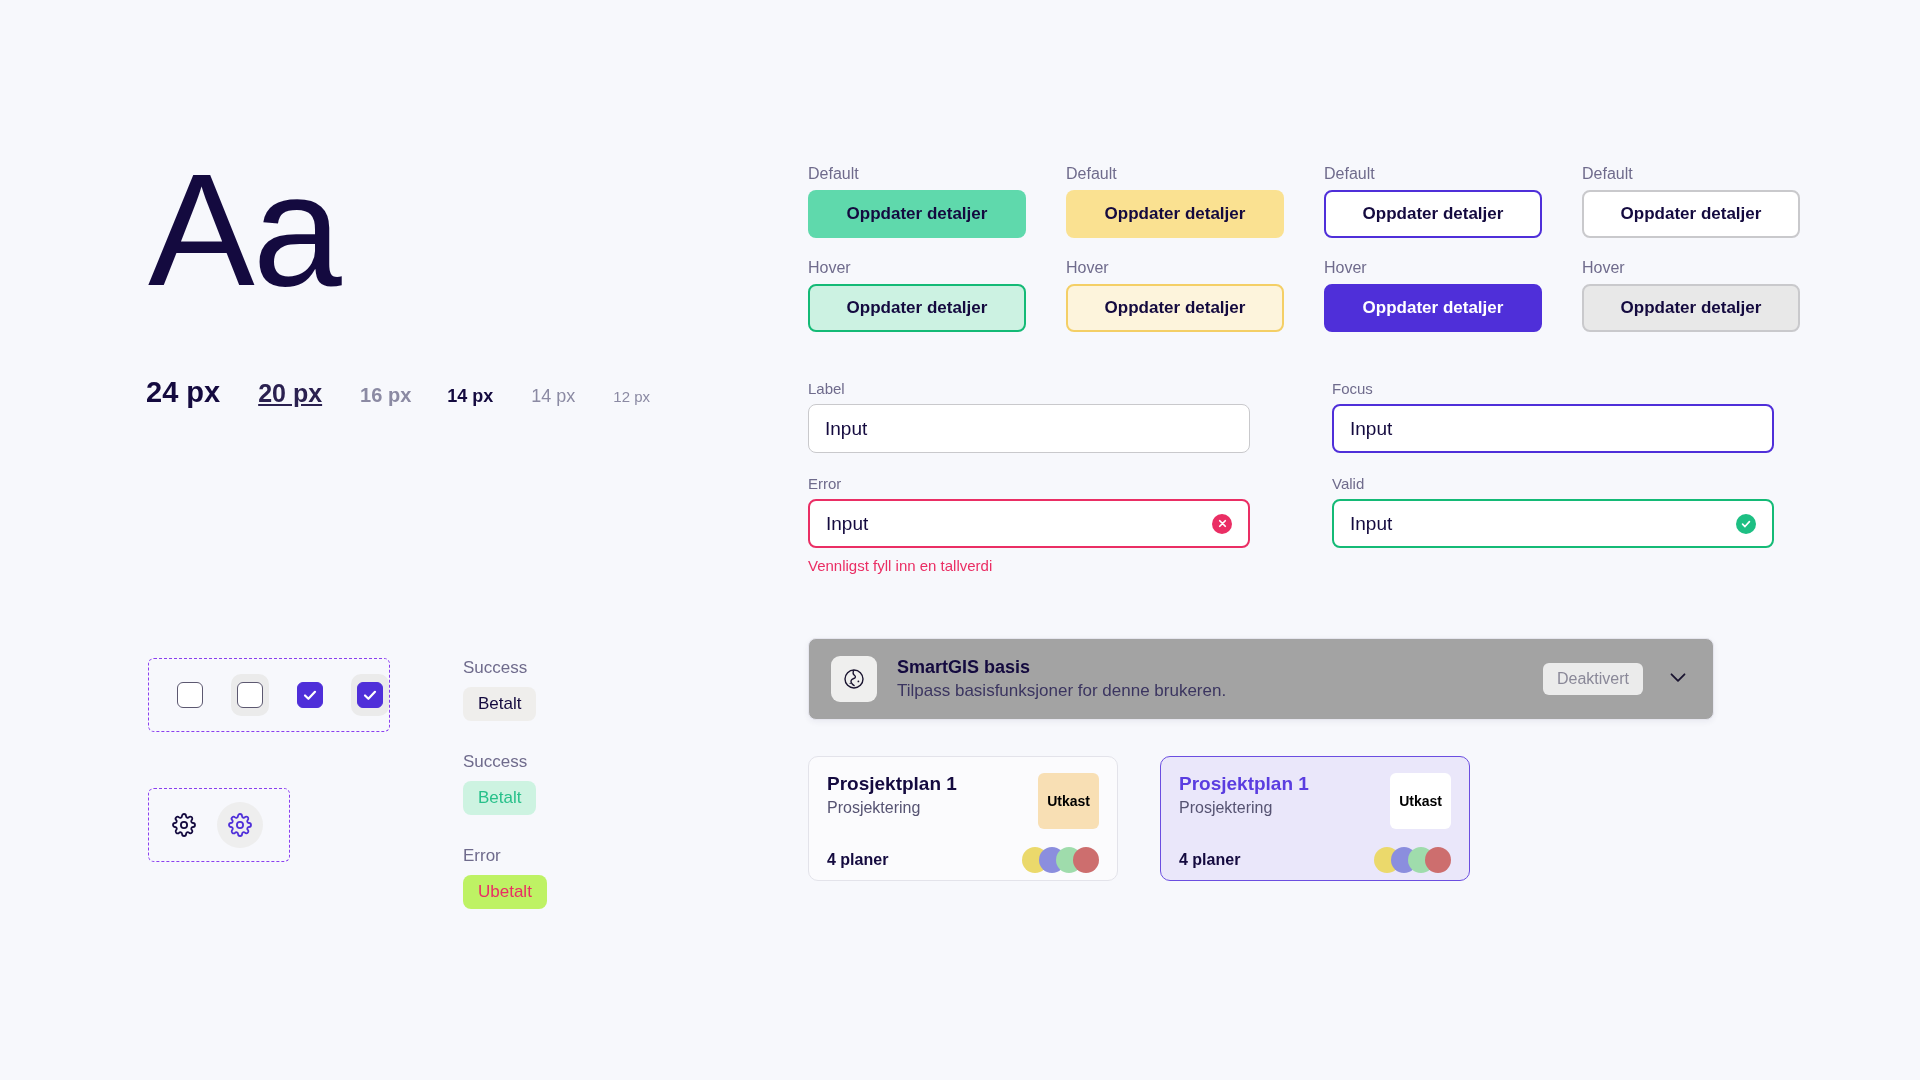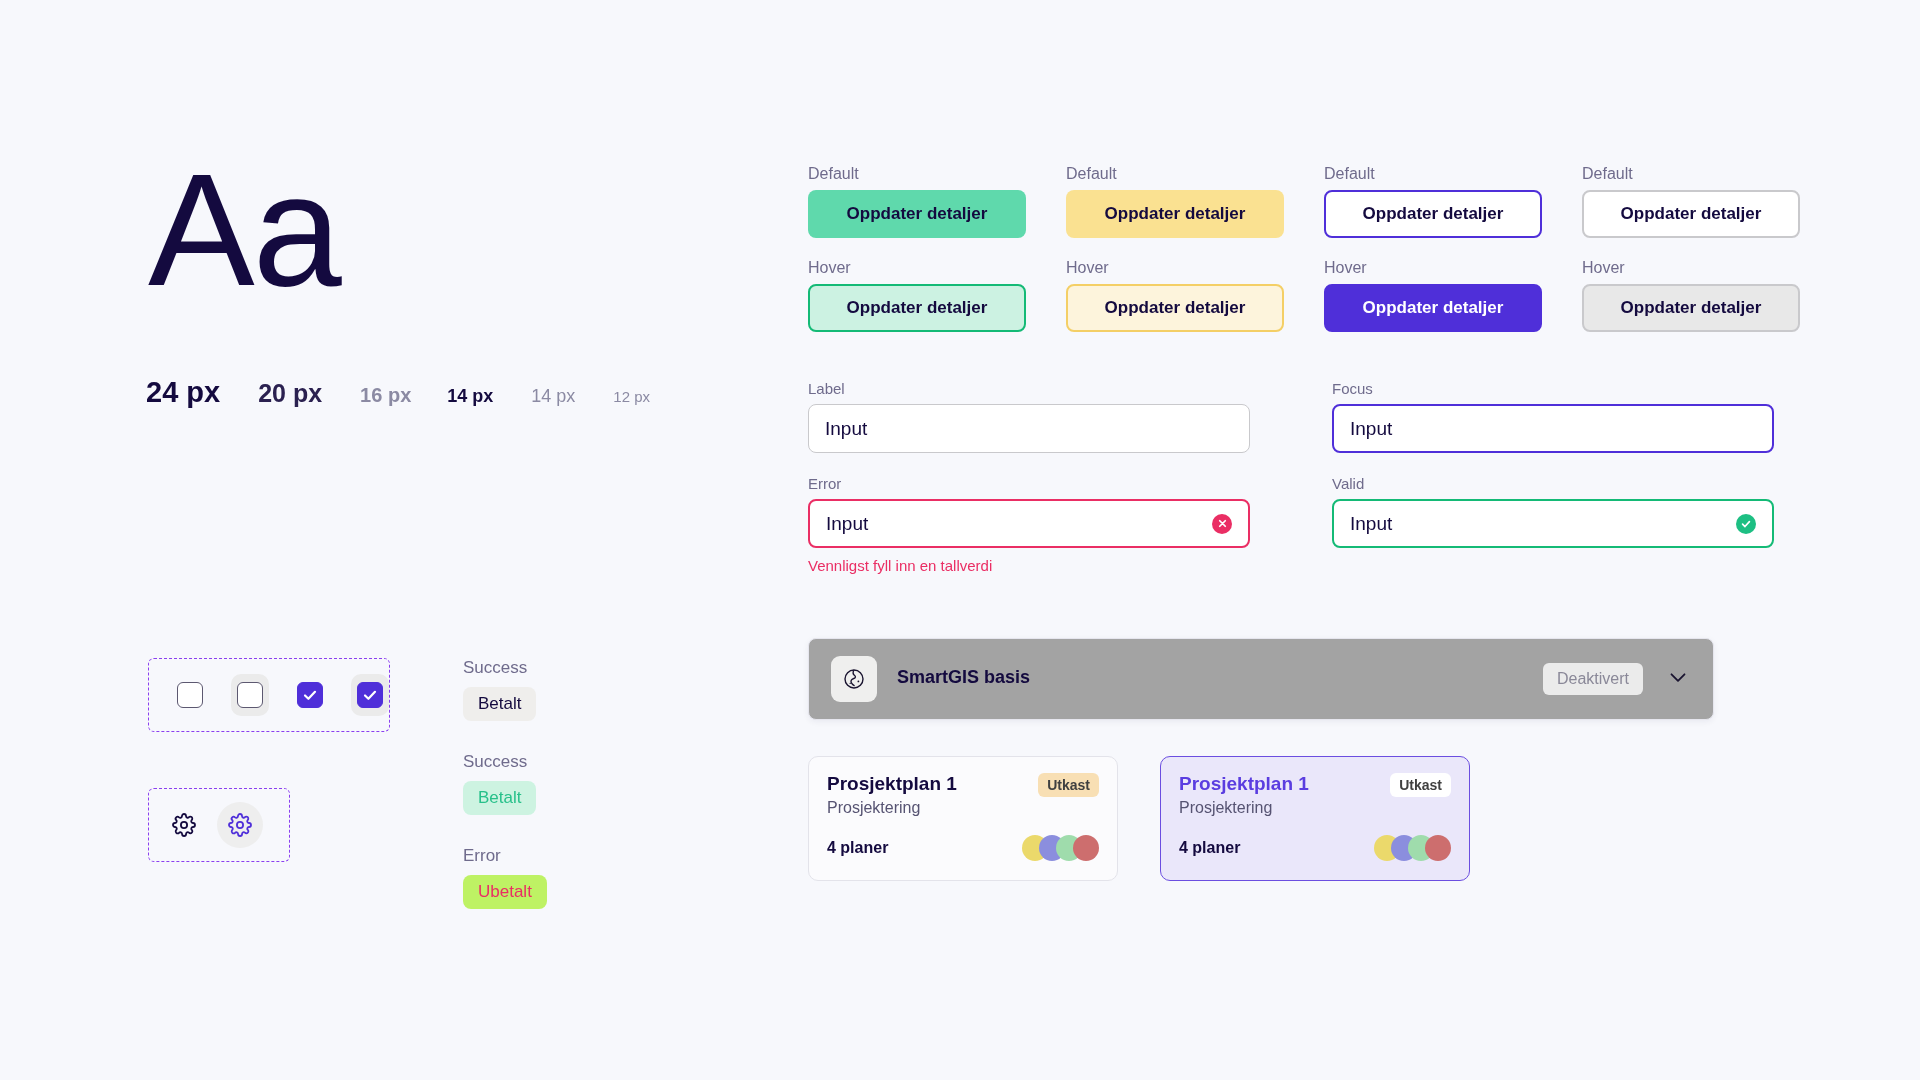--- a/index.html
+++ b/index.html
@@ -18,21 +18,21 @@
     font-weight: 400; color: #140a3f;
     letter-spacing: -2px;
   }
 
   .size-scale {
     position: absolute; left: 146px; top: 376px;
     display: flex; align-items: baseline; gap: 0;
   }
   .size-scale span { display: inline-block; }
   .sz-24 { font-size: 29px; font-weight: 700; color: #140a3f; margin-right: 38px; }
-  .sz-20 { font-size: 25px; font-weight: 600; color: #2b2150; margin-right: 38px; }
+  .sz-20 { font-size: 25px; font-weight: 600; color: #2b2150; margin-right: 38px; text-decoration: underline; }
   .sz-16 { font-size: 20px; font-weight: 700; color: #8b8aa3; margin-right: 36px; }
   .sz-14b { font-size: 18px; font-weight: 700; color: #140a3f; margin-right: 38px; }
   .sz-14 { font-size: 18px; font-weight: 400; color: #8b8aa3; margin-right: 38px; }
   .sz-12 { font-size: 15px; font-weight: 400; color: #8b8aa3; }
 
   
   .dashed-box {
     position: absolute;
     border: 1.6px dashed #8b3ff0;
     border-radius: 6px;
@@ -129,22 +129,22 @@
     width: 310px; height: 125px; border-radius: 10px;
     background: #fbfbfd; border: 1px solid #e3e3ea;
     padding: 16px 18px 14px 18px; position: relative;
   }
   .proj-card.sel { background: #eae7fa; border: 1.8px solid #6b4ee0; }
   .proj-top { display: flex; justify-content: space-between; align-items: flex-start; }
   .proj-title { font-size: 19px; font-weight: 700; color: #140a3f; }
   .proj-card.sel .proj-title { color: #5a3de0; }
   .proj-sub { font-size: 16px; color: #565372; margin-top: 4px; }
   .proj-badge {
-    font-size: 14px; font-weight: 600; color: #404040;
-    background: #f8dfb4; border-radius: 6px; padding: 4px 9px;
+    font-size: 14px; font-weight: 600; color: #000000;
+    background: #f8dfb4; border-radius: 6px; padding: 20px 9px;
   }
   .proj-card.sel .proj-badge { background: #ffffff; }
   .proj-bottom { display: flex; justify-content: space-between; align-items: center; margin-top: 18px; }
   .proj-count { font-size: 16px; font-weight: 700; color: #140a3f; }
   .dots { display: flex; }
   .dot { width: 26px; height: 26px; border-radius: 50%; margin-left: -9px; }
   .dot:first-child { margin-left: 0; }
 </style>
 </head>
 <body>
@@ -289,20 +289,21 @@
     <div class="mod-icon">
       <svg width="24" height="24" viewBox="0 0 24 24" fill="none" stroke="#1a1430" stroke-width="1.4">
         <circle cx="12" cy="12" r="9"></circle>
         <path d="M12 3c-1.3 2.2-1 4.1.4 5.2 1.6 1.2 1.2 2.8-.6 3.3-1.8.5-3.4 2-2.6 4.1.6 1.6 2.1 2.6 3.4 3.2"></path>
         <circle cx="16.4" cy="14.4" r="0.9" fill="#1a1430" stroke="none"></circle>
         <circle cx="8.2" cy="16.4" r="0.65" fill="#1a1430" stroke="none"></circle>
       </svg>
     </div>
     <div class="mod-text">
       <div class="mod-title">SmartGIS basis</div>
+      <div class="mod-sub">Tilpass basisfunksjoner for denne brukeren.</div>
     </div>
     <span class="mod-badge">Deaktivert</span>
     <span>
       <svg width="26" height="26" viewBox="0 0 24 24" fill="none" stroke="#1a1430" stroke-width="1.7">
           <path d="M6 9.5 L12 15.5 L18 9.5" stroke-linecap="round" stroke-linejoin="round"></path>
         </svg>
     </span>
   </div>
 
   <div class="proj-row">

